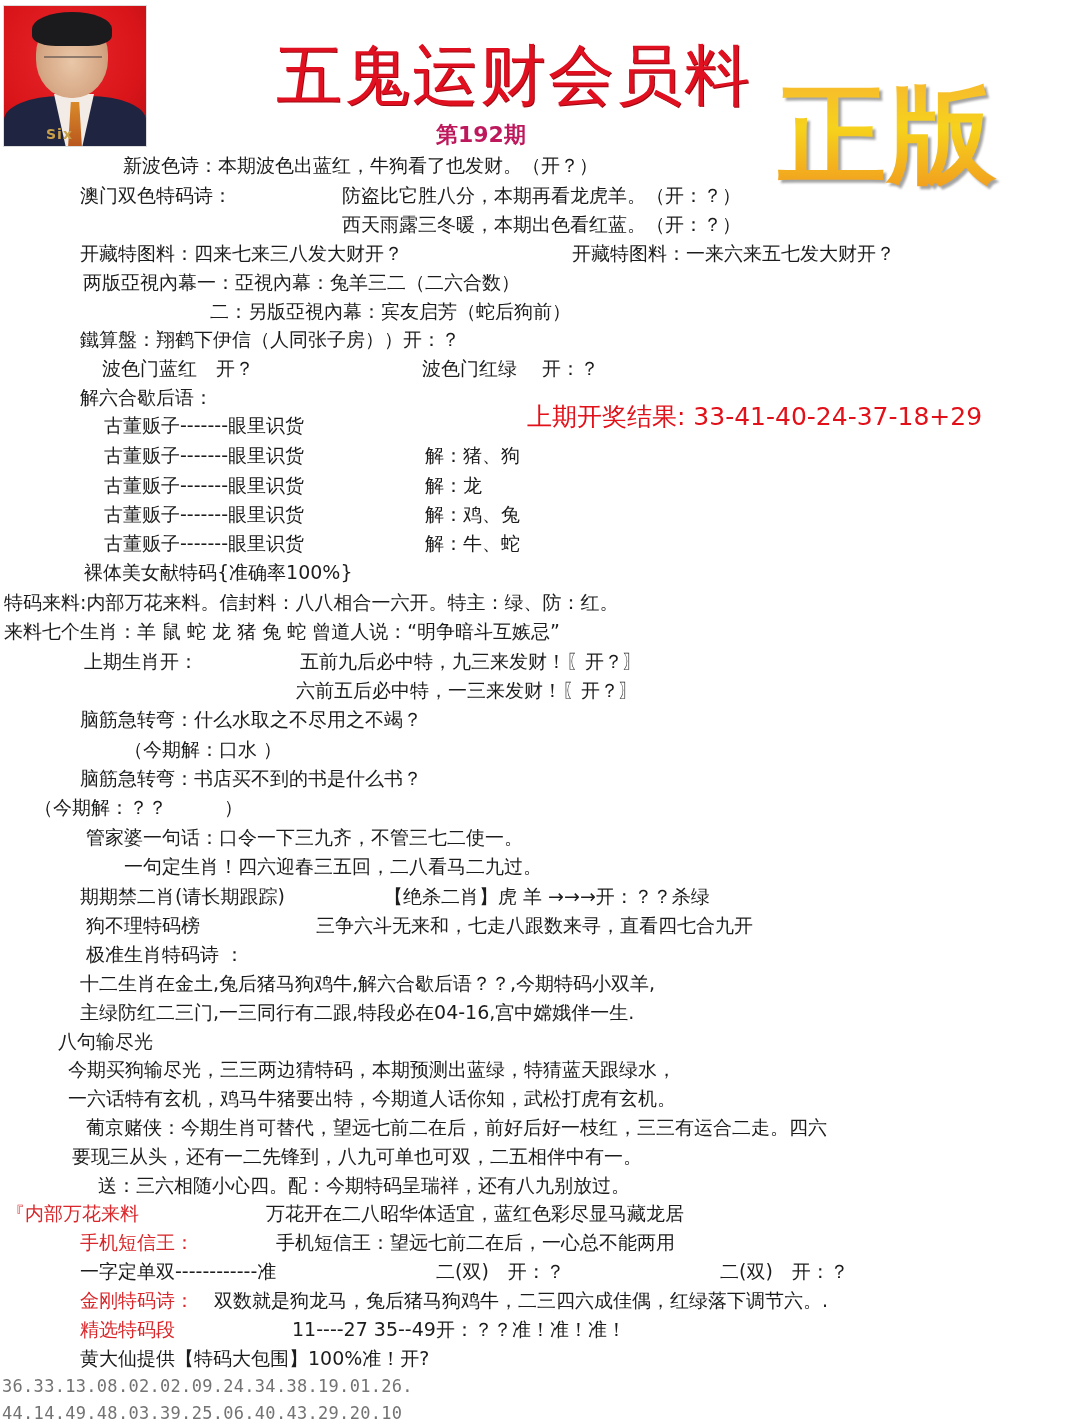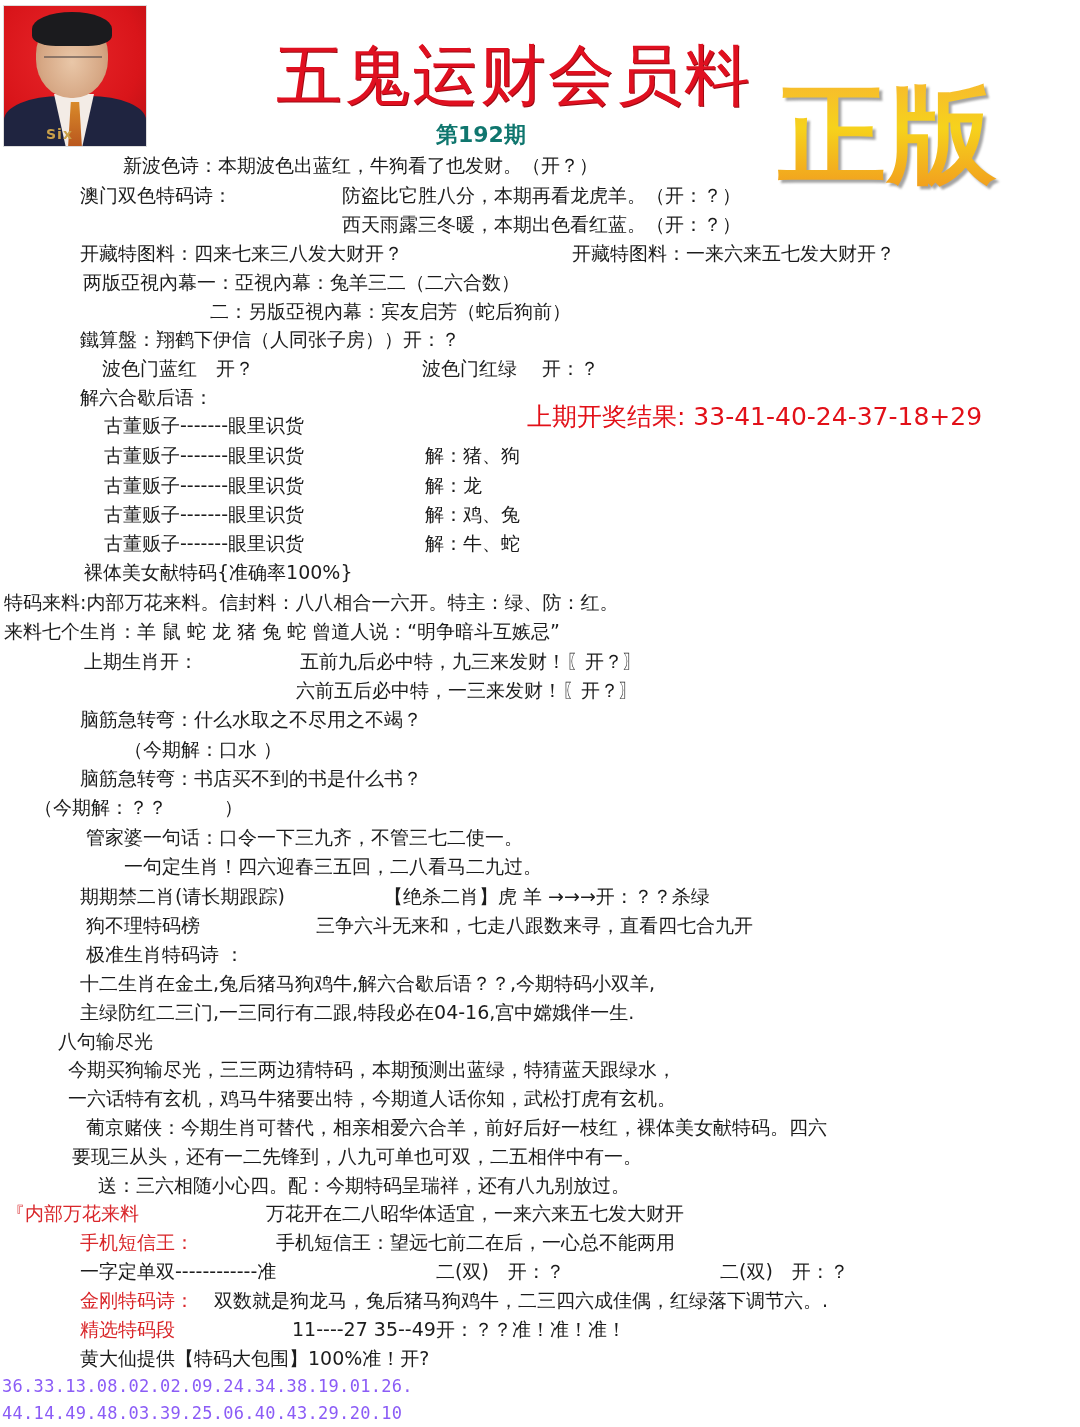--- a/index.html
+++ b/index.html
@@ -47,35 +47,35 @@
     color: #c9a04a; letter-spacing: 1px; font-family: "DejaVu Sans", sans-serif;
   }
 
   .title {
     position: absolute; left: 276px; top: 36px; font-size: 66px; line-height: 80px;
     color: #e01020; font-family: "DejaVu Serif", "Liberation Serif", serif;
     letter-spacing: 2px; text-shadow: 1px 1px 0 #9b0a12;
   }
   .issue {
     position: absolute; left: 436px; top: 120px; font-size: 22px; font-weight: bold;
-    color: #0f766e; font-family: "DejaVu Sans", sans-serif;
+    color: #be185d; font-family: "DejaVu Sans", sans-serif;
   }
   .genuine {
     position: absolute; left: 778px; top: 74px; font-size: 108px; line-height: 120px;
     font-family: "DejaVu Serif", "Liberation Serif", serif; font-weight: bold;
     background: linear-gradient(180deg,#f7b730 0%,#f6d21c 45%,#f19a1f 100%);
     -webkit-background-clip: text; background-clip: text; color: transparent;
     text-shadow: none; letter-spacing: 2px;
     filter: drop-shadow(3px 3px 1px rgba(90,90,90,.55));
   }
   .result {
     position: absolute; left: 527px; top: 402px; font-size: 25px; line-height: 30px;
     color: #e21018; white-space: pre;
   }
-  .numbers { font-size: 17px; line-height: 22px; color: #8b5cf6; letter-spacing: 0.3px; font-family: "DejaVu Sans Mono", "Liberation Mono", monospace; }
+  .numbers { font-size: 17px; line-height: 22px; color: #737373; letter-spacing: 0.3px; font-family: "DejaVu Sans Mono", "Liberation Mono", monospace; }
 </style>
 </head>
 <body>
 
 <div class="photo">
   <div class="suit"></div>
   <div class="shirt"></div>
   <div class="tie"></div>
   <div class="head"></div>
   <div class="hair"></div>
@@ -130,26 +130,26 @@
 <div class="abs t" style="left:384px;top:884px">【绝杀二肖】虎 羊 →→→开：？？杀绿</div>
 <div class="abs t" style="left:86px;top:913px">狗不理特码榜</div>
 <div class="abs t" style="left:316px;top:913px">三争六斗无来和，七走八跟数来寻，直看四七合九开</div>
 <div class="abs t" style="left:86px;top:942px">极准生肖特码诗 ：</div>
 <div class="abs t" style="left:80px;top:971px">十二生肖在金土,兔后猪马狗鸡牛,解六合歇后语？？,今期特码小双羊,</div>
 <div class="abs t" style="left:80px;top:1000px">主绿防红二三门,一三同行有二跟,特段必在04-16,宫中嫦娥伴一生.</div>
 
 <div class="abs t" style="left:58px;top:1029px">八句输尽光</div>
 <div class="abs t" style="left:68px;top:1057px">今期买狗输尽光，三三两边猜特码，本期预测出蓝绿，特猜蓝天跟绿水，</div>
 <div class="abs t" style="left:68px;top:1086px">一六话特有玄机，鸡马牛猪要出特，今期道人话你知，武松打虎有玄机。</div>
-<div class="abs t" style="left:86px;top:1115px">葡京赌侠：今期生肖可替代，相亲相爱六合羊，前好后好一枝红，裸体美女献特码。四六</div>
+<div class="abs t" style="left:86px;top:1115px">葡京赌侠：今期生肖可替代，望远七前二在后，前好后好一枝红，三三有运合二走。四六</div>
 <div class="abs t" style="left:72px;top:1144px">要现三从头，还有一二先锋到，八九可单也可双，二五相伴中有一。</div>
 <div class="abs t" style="left:98px;top:1173px">送：三六相随小心四。配：今期特码呈瑞祥，还有八九别放过。</div>
 
 <div class="abs t redlabel" style="left:6px;top:1201px">『内部万花来料</div>
-<div class="abs t" style="left:266px;top:1201px">万花开在二八昭华体适宜，一来六来五七发大财开</div>
+<div class="abs t" style="left:266px;top:1201px">万花开在二八昭华体适宜，蓝红色彩尽显马藏龙居</div>
 <div class="abs t redlabel" style="left:80px;top:1230px">手机短信王：</div>
 <div class="abs t" style="left:276px;top:1230px">手机短信王：望远七前二在后，一心总不能两用</div>
 <div class="abs t" style="left:80px;top:1259px">一字定单双------------准</div>
 <div class="abs t" style="left:436px;top:1259px">二(双)　开：？</div>
 <div class="abs t" style="left:720px;top:1259px">二(双)　开：？</div>
 <div class="abs t redlabel" style="left:80px;top:1288px">金刚特码诗：</div>
 <div class="abs t" style="left:214px;top:1288px">双数就是狗龙马，兔后猪马狗鸡牛，二三四六成佳偶，红绿落下调节六。.</div>
 <div class="abs t redlabel" style="left:80px;top:1317px">精选特码段</div>
 <div class="abs t" style="left:292px;top:1317px">11----27 35--49开：？？准！准！准！</div>
 <div class="abs t" style="left:80px;top:1346px">黄大仙提供【特码大包围】100%准！开?</div>

